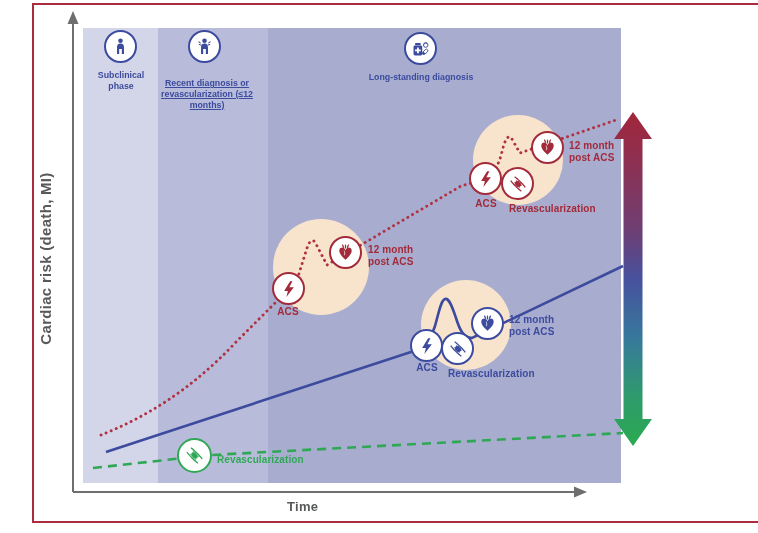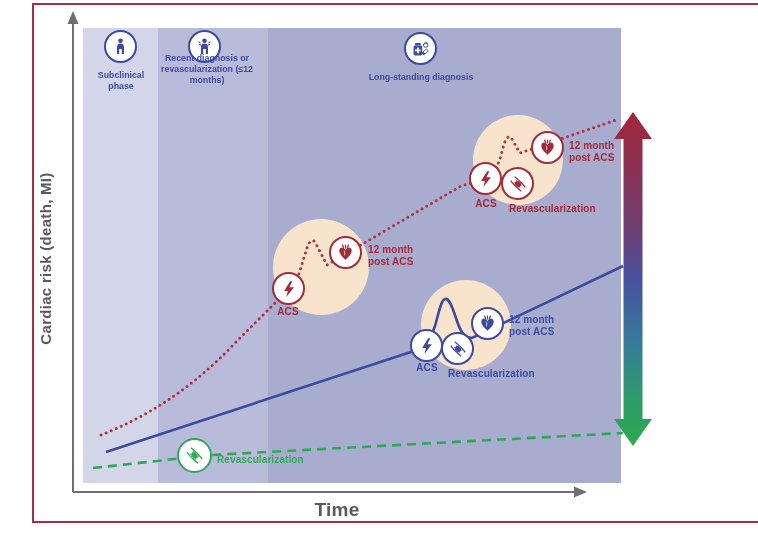--- a/index.html
+++ b/index.html
@@ -23,21 +23,21 @@
   .lbl.blue{color:#3c4b9e;}
   .lbl.green{color:#2fa855;}
   .phase-lbl{position:absolute;font-weight:bold;font-size:8.8px;line-height:1.25;color:#3c4b9e;text-align:center;}
   .note{position:absolute;width:114px;font-weight:bold;font-size:10.5px;line-height:1.5;}
   .note.red{color:#9c2738;}
   .note.green{color:#2aa455;}
   #ylabel{
     position:absolute;left:-96px;top:250px;width:220px;text-align:center;
     transform:rotate(-90deg);font-weight:bold;font-size:15px;color:#58595b;letter-spacing:.3px;
   }
-  #xlabel{position:absolute;left:256px;top:499px;width:100px;text-align:center;font-weight:bold;font-size:19px;color:#58595b;letter-spacing:.3px;}
+  #xlabel{position:absolute;left:256px;top:499px;width:100px;text-align:left;font-weight:bold;font-size:13px;color:#58595b;letter-spacing:.3px;}
   #esc{
     position:absolute;left:737px;top:448px;height:76px;width:16px;
     writing-mode:vertical-rl;transform:rotate(180deg);
     font-weight:bold;font-size:11px;color:#30384f;letter-spacing:.4px;white-space:nowrap;
   }
   svg{display:block;}
   #lines{position:absolute;left:0;top:0;pointer-events:none;}
 </style>
 </head>
 <body>
@@ -102,21 +102,21 @@
       <circle cx="18.6" cy="7.6" r="2.9" fill="#fff" stroke="#3c4b9e" stroke-width="1.2"></circle>
       <path d="M16.4 6.5 A2.9 2.9 0 0 1 20.3 5.6" fill="none" stroke="#3c4b9e" stroke-width="1.2"></path>
       <g transform="rotate(-42 18.3 15.8)">
         <rect x="14.9" y="13.9" width="6.8" height="3.9" rx="1.95" fill="#fff" stroke="#3c4b9e" stroke-width="1.1"></rect>
         <path d="M16.85 13.9 L18.3 13.9 L18.3 17.8 L16.85 17.8 A1.95 1.95 0 0 1 16.85 13.9 Z" fill="#3c4b9e" transform="translate(-1.9 0)"></path>
       </g>
     </svg>
   </div>
 
   <div class="phase-lbl" style="left:55px;top:70px;width:70px;">Subclinical phase</div>
-  <div class="phase-lbl" style="left:122px;top:53px;width:108px;">Recent diagnosis or revascularization (≤12 months)</div>
+  <div class="phase-lbl" style="left:122px;top:78px;width:108px;text-decoration:underline;">Recent diagnosis or revascularization (≤12 months)</div>
   <div class="phase-lbl" style="left:325px;top:72px;width:130px;white-space:nowrap;">Long-standing diagnosis</div>
 
   <div class="icircle b-red" style="left:241px;top:272px;">
     <svg width="18" height="18" viewBox="0 0 24 24">
       <polygon points="13.5,1.5 5.5,14.5 10.5,14.5 8.5,22.5 18.5,9.5 12.5,9.5 16.5,1.5" fill="#a32a3a"></polygon>
     </svg>
   </div>
   <div class="icircle b-red" style="left:298px;top:236px;">
     <svg width="19" height="19" viewBox="0 0 24 24">
       <path d="M9.5 5.5 L8.3 2.6 M12 6.2 L12 2.8 M14.5 5.5 L15.7 2.6" stroke="#a32a3a" stroke-width="1.6" stroke-linecap="round"></path>

